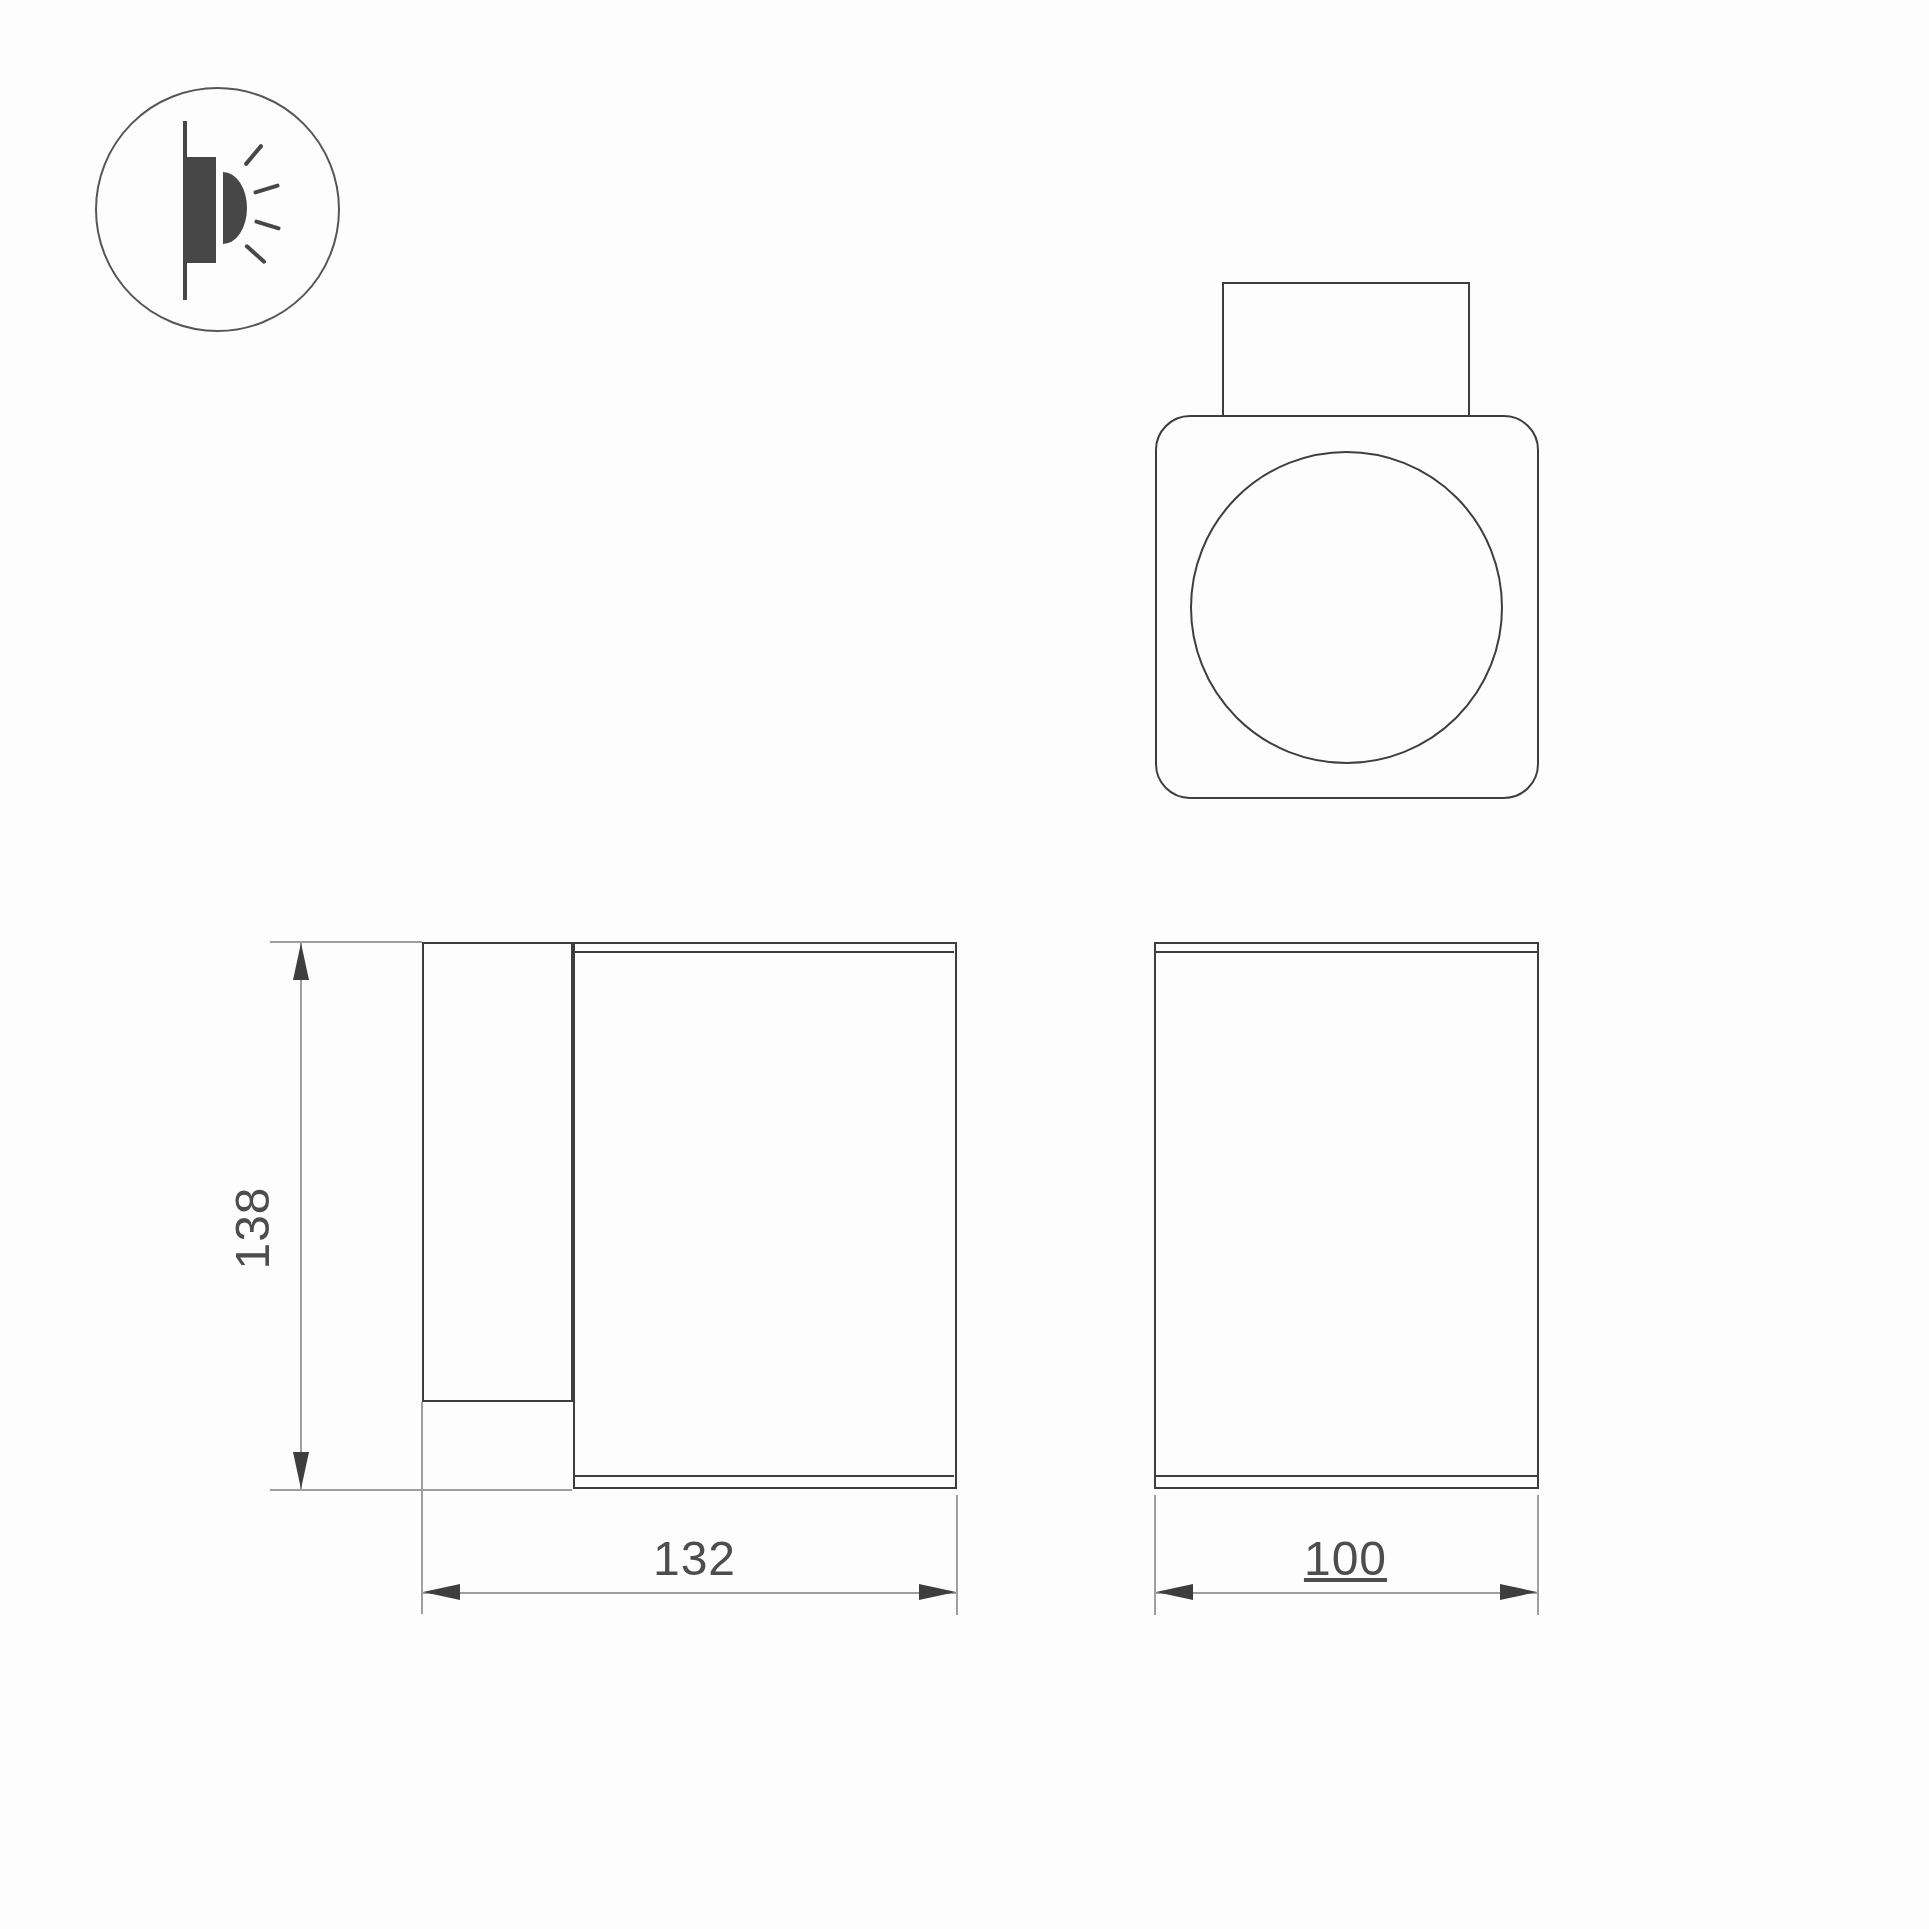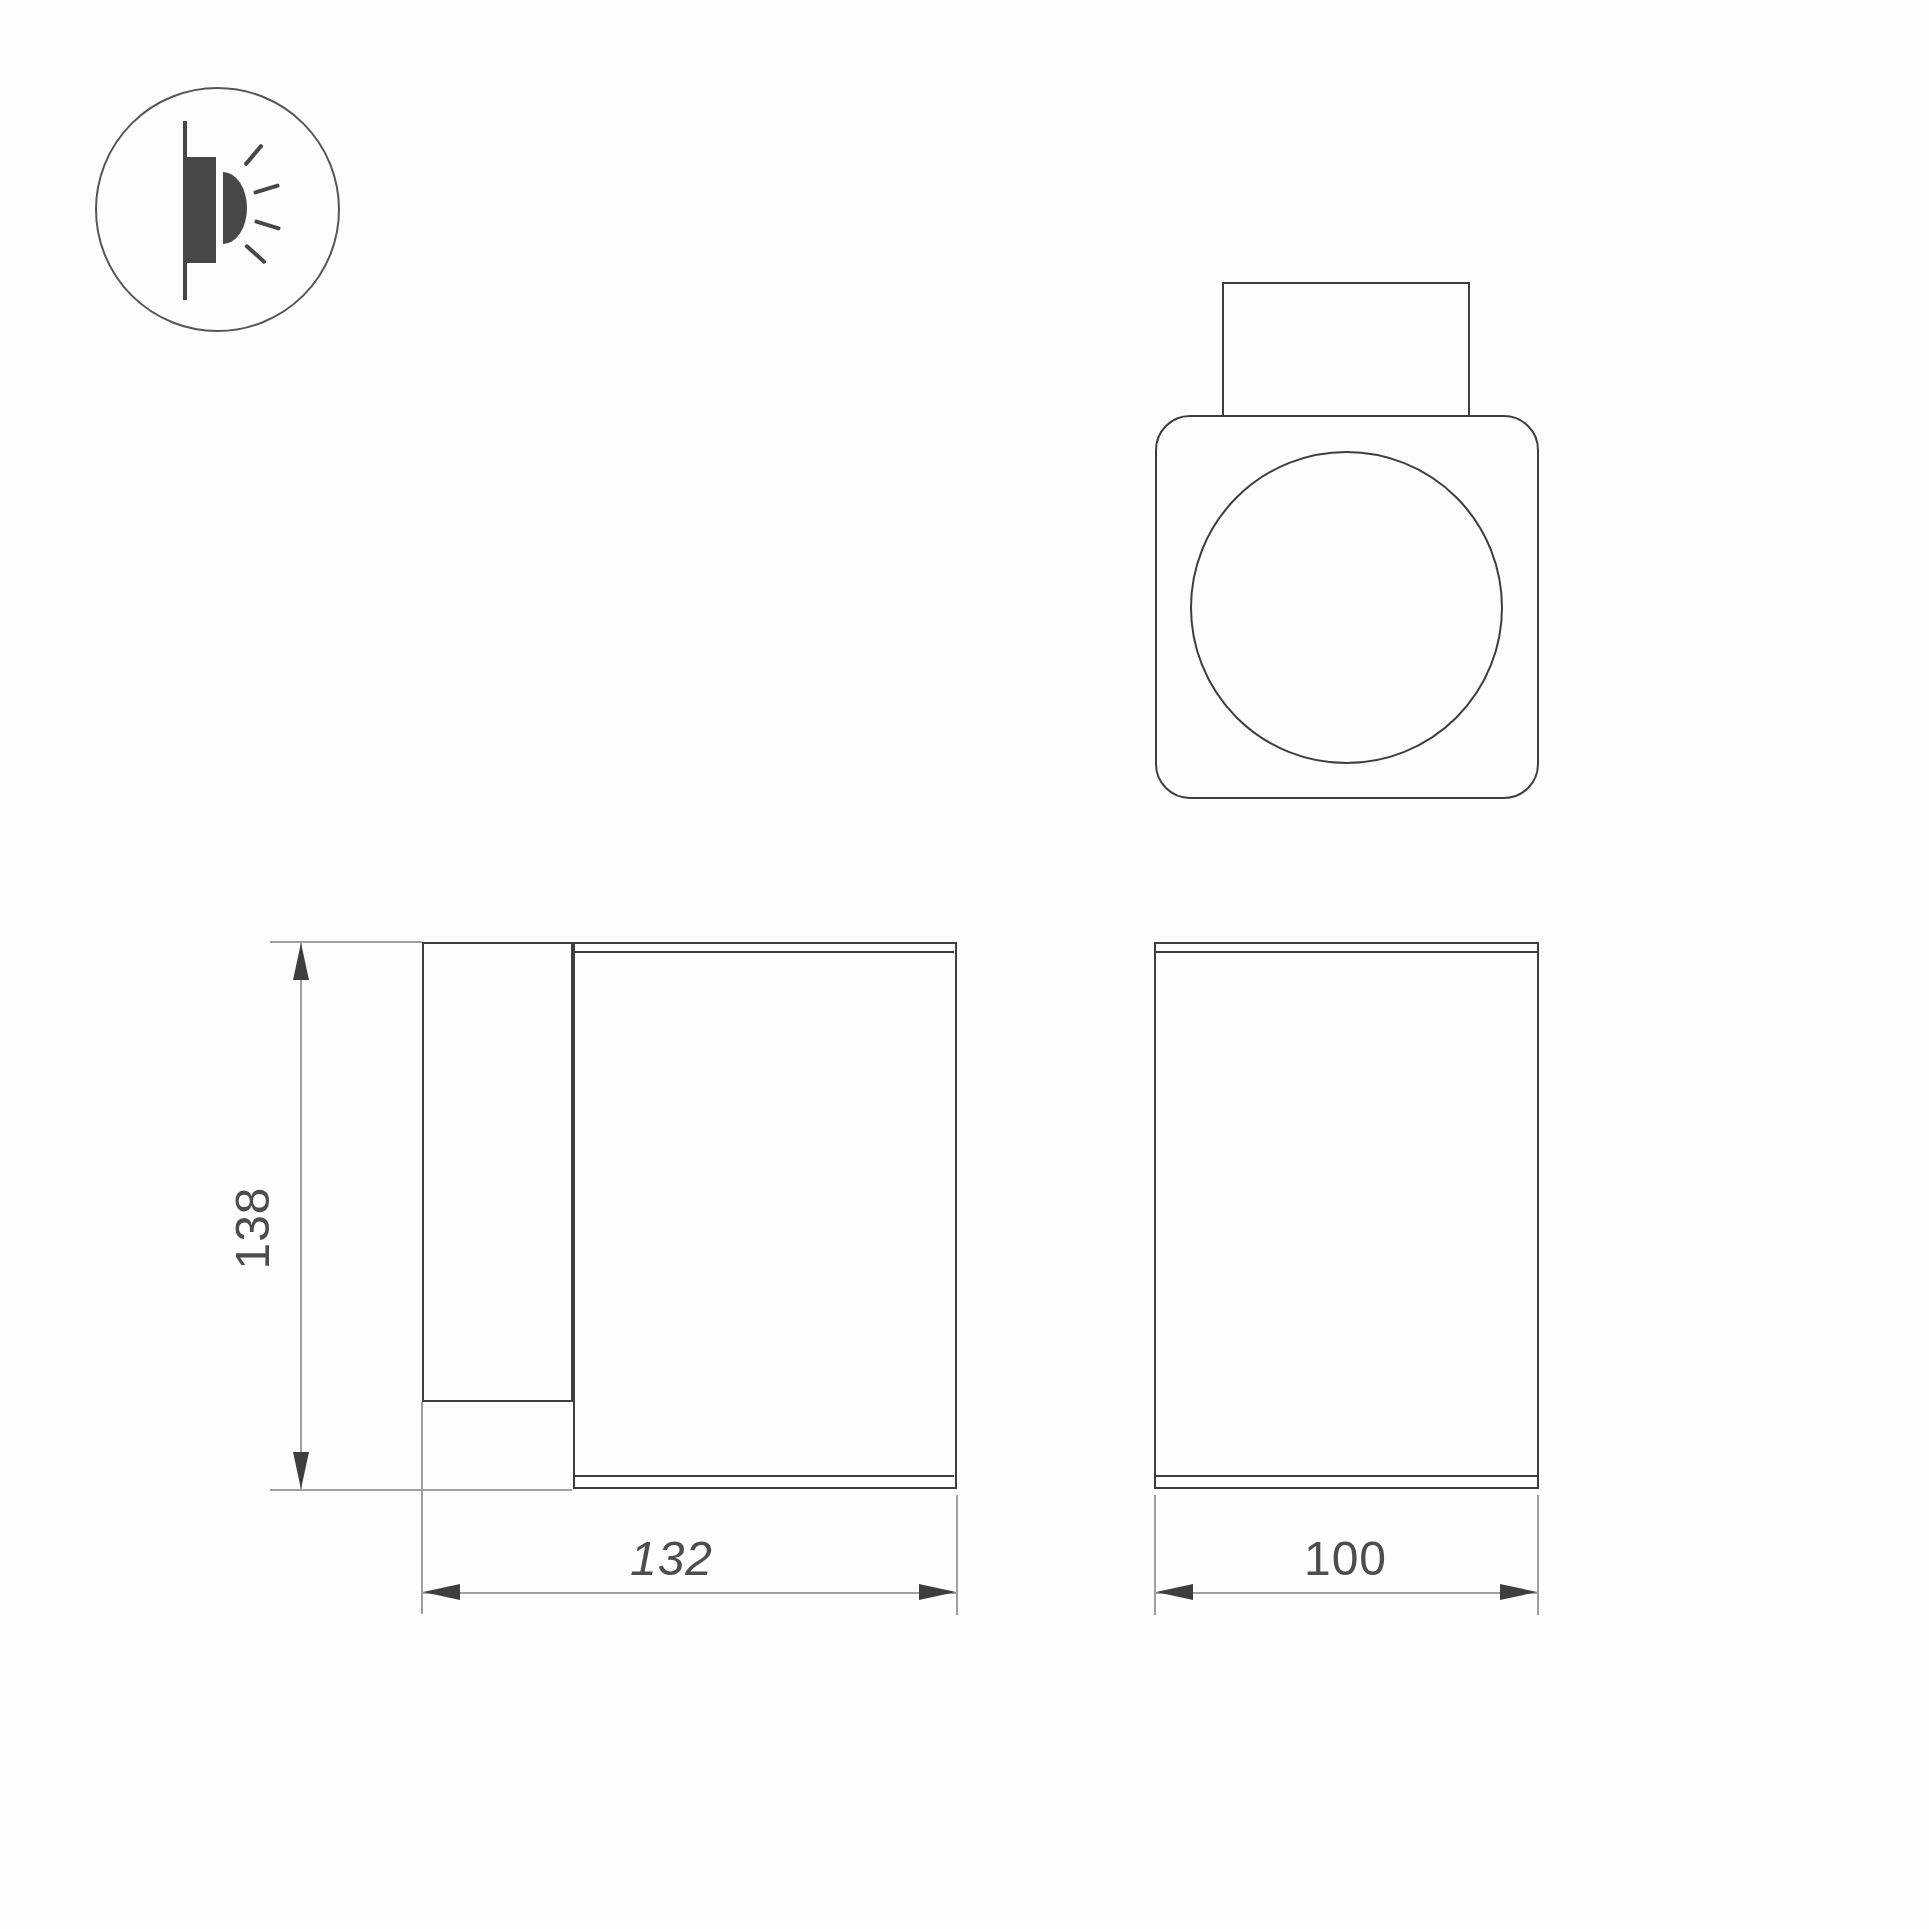--- a/index.html
+++ b/index.html
@@ -91,26 +91,26 @@
     <div class="arr down" style="left:293px;top:1452px;"></div>
     <div class="dim-label rot" style="left:156px;top:1204px;width:193px;height:48px;">138</div>
   </div>
 
   <div class="abs" style="left:0;top:0;">
     <div class="thin-v" style="left:421px;top:1402px;height:212px;"></div>
     <div class="thin-v" style="left:956px;top:1495px;height:120px;"></div>
     <div class="thin-h" style="left:423px;top:1592px;width:533px;"></div>
     <div class="arr left" style="left:423px;top:1584px;"></div>
     <div class="arr right" style="left:919px;top:1584px;"></div>
-    <div class="dim-label" style="left:575px;top:1535px;width:193px;font-style:italic;">132</div>
+    <div class="dim-label" style="left:598px;top:1535px;width:193px;">132</div>
   </div>
 
   <div class="abs" style="left:0;top:0;">
     <div class="thin-v" style="left:1154px;top:1495px;height:120px;"></div>
     <div class="thin-v" style="left:1537px;top:1495px;height:120px;"></div>
     <div class="thin-h" style="left:1156px;top:1592px;width:381px;"></div>
     <div class="arr left" style="left:1156px;top:1584px;"></div>
     <div class="arr right" style="left:1500px;top:1584px;"></div>
-    <div class="dim-label" style="left:1249px;top:1535px;width:193px;">100</div>
+    <div class="dim-label" style="left:1249px;top:1535px;width:193px;text-decoration:underline;">100</div>
   </div>
 
 </div>
 
 
 </body></html>

